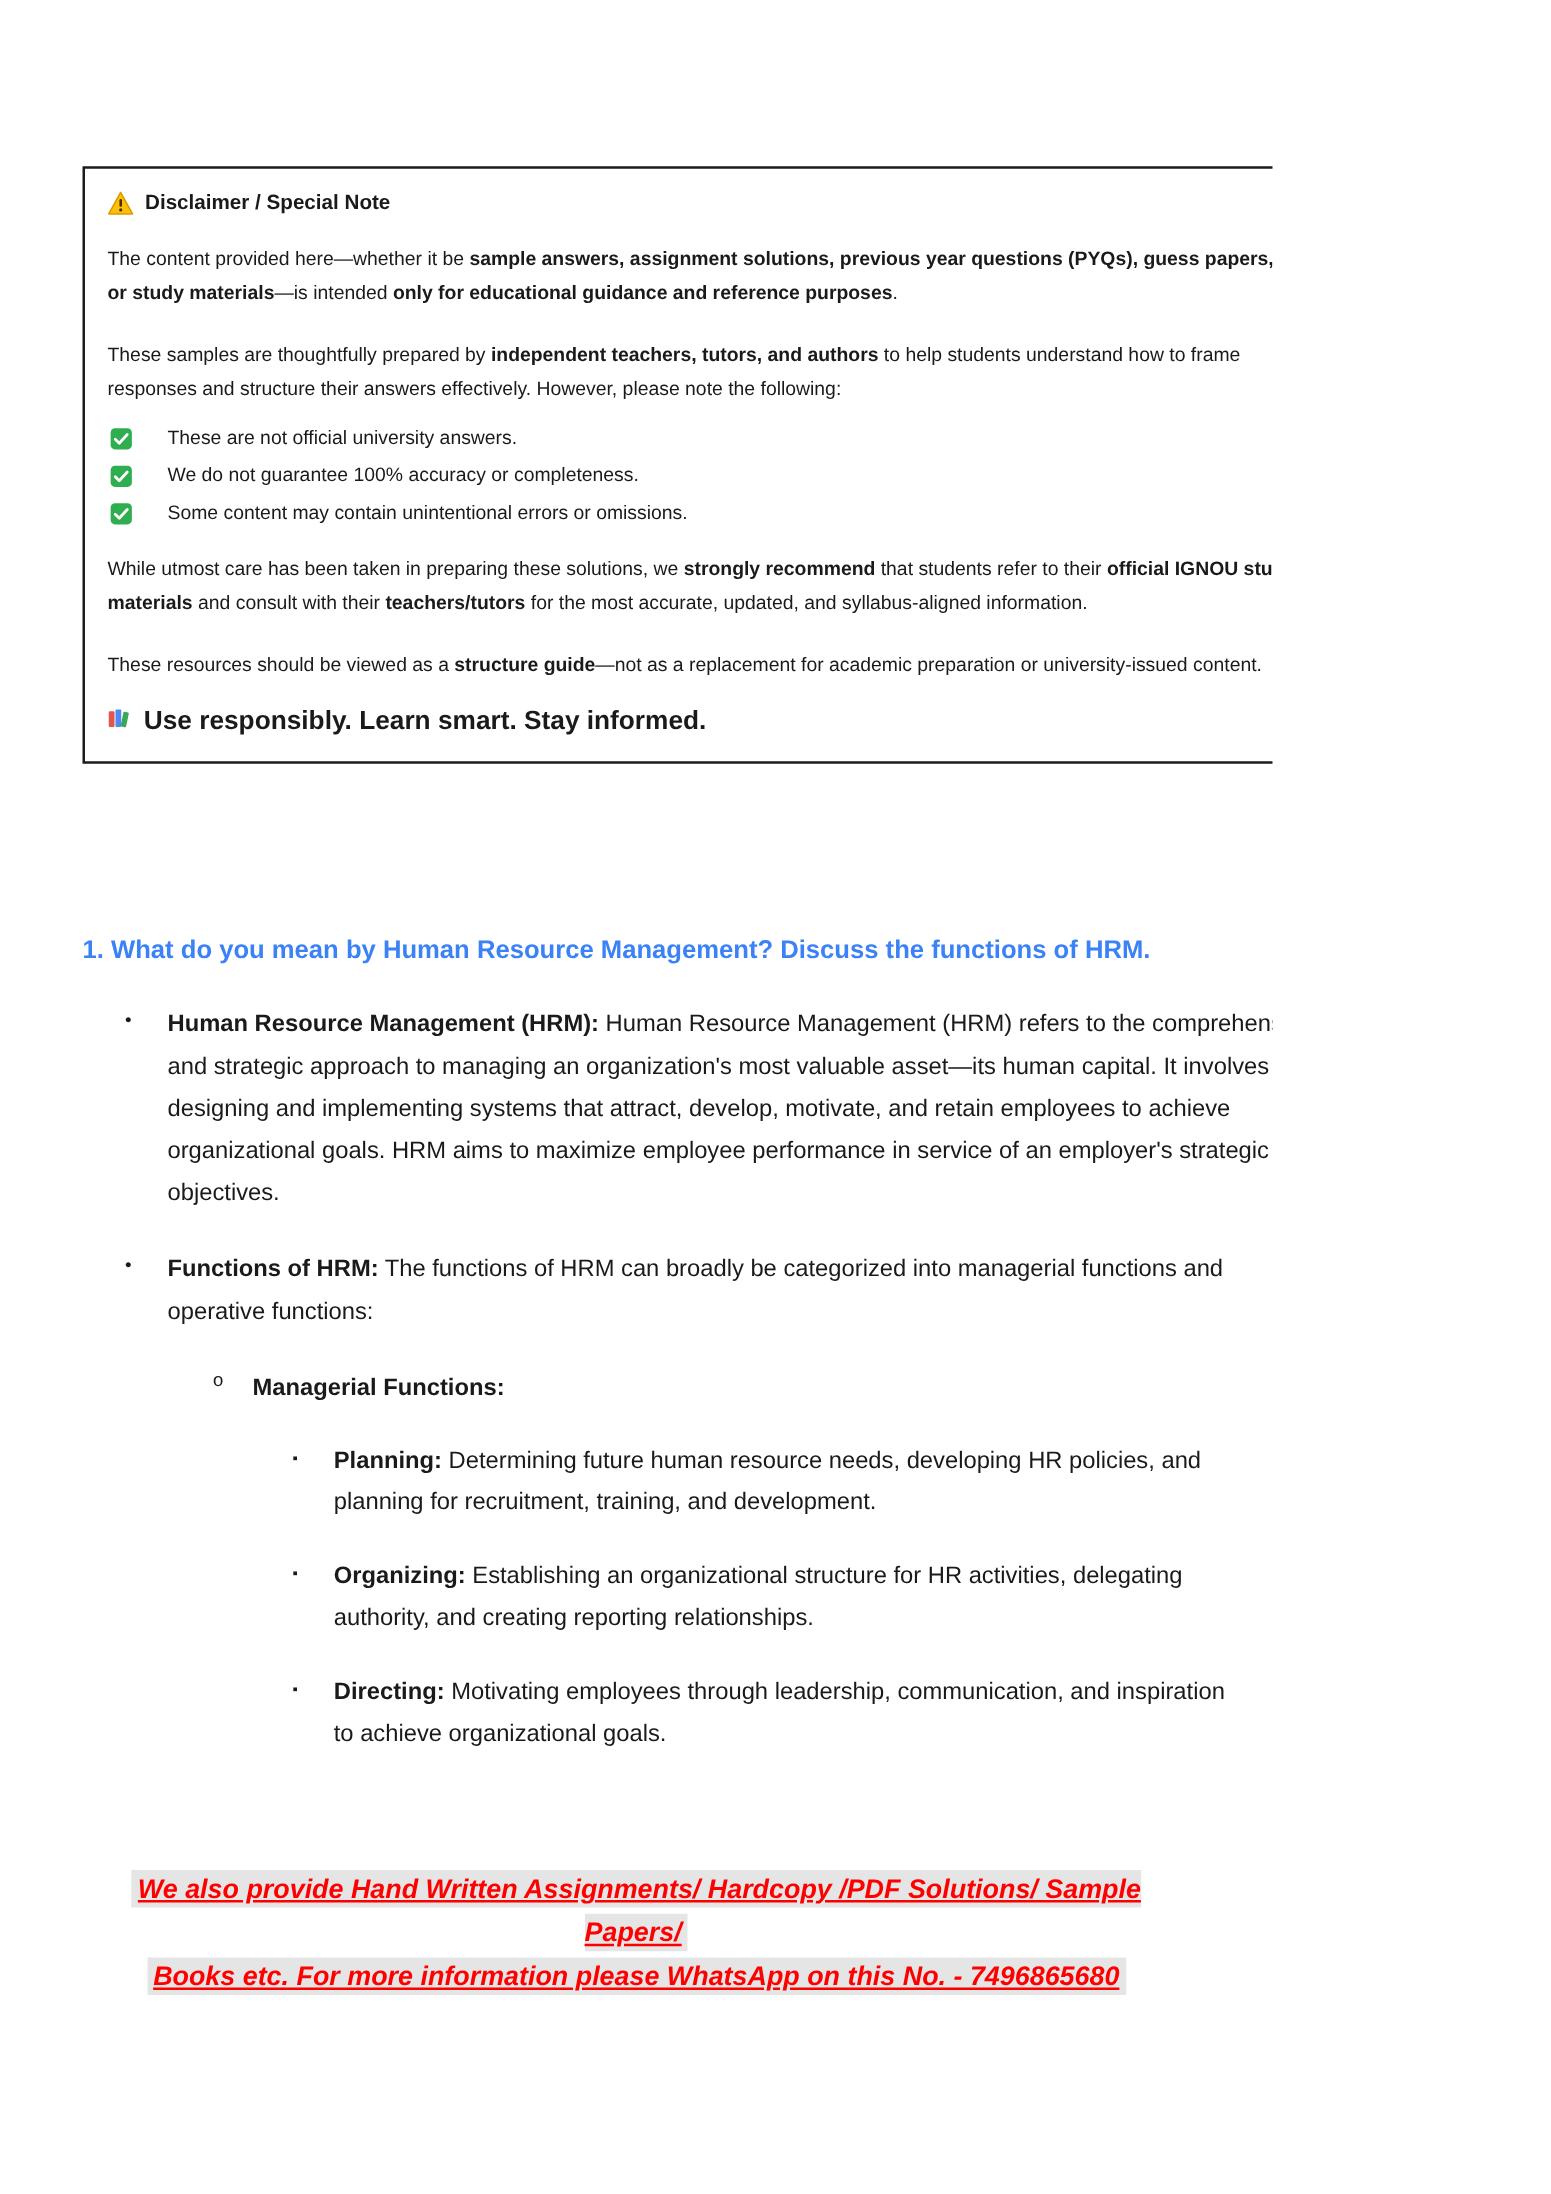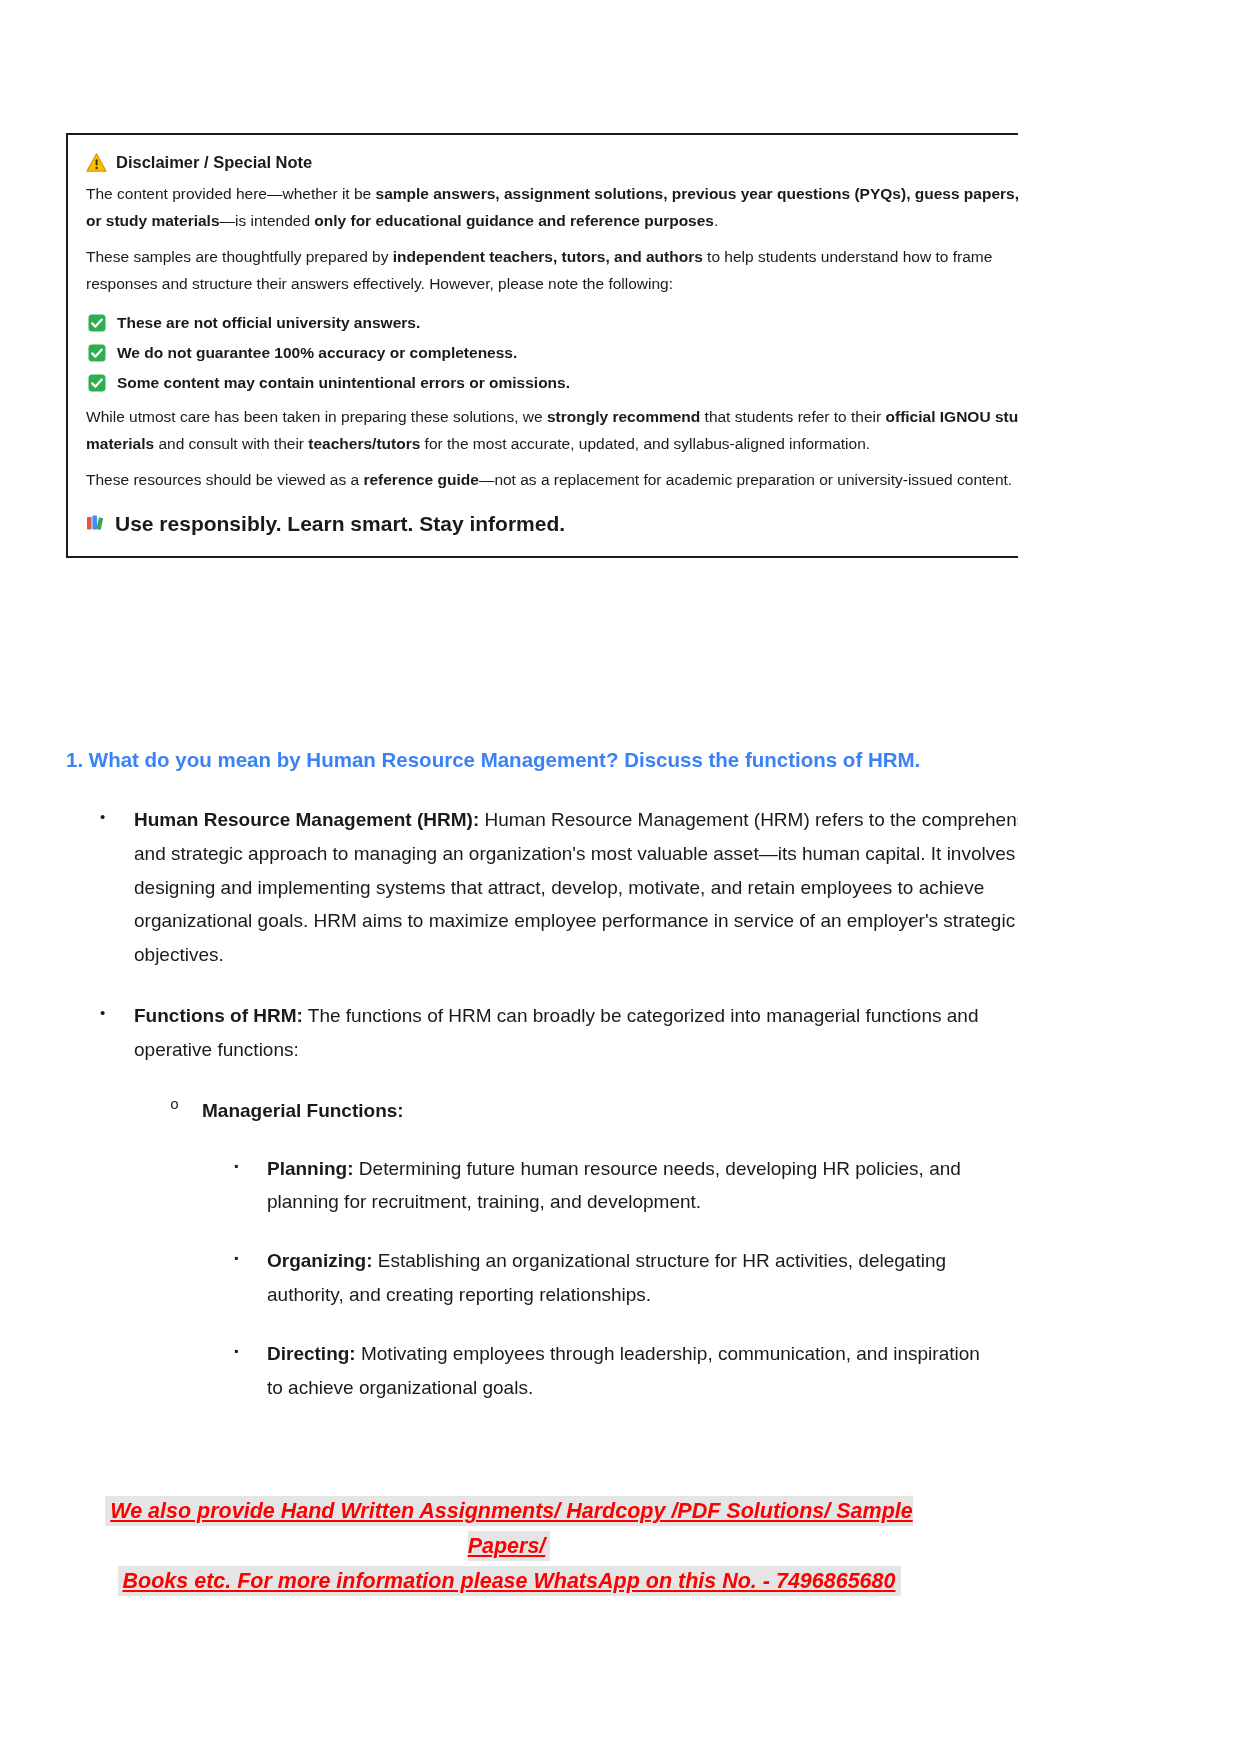--- a/index.html
+++ b/index.html
@@ -23,26 +23,26 @@
   }
   .disc-title-row {
     display: flex; align-items: center; gap: 9px;
     font-weight: bold; font-size: 16.5px;
     margin: 4px 0 4px 0;
   }
   .disc-title-row svg { display: block; }
   .disc-p {
     font-size: 15.5px;
     line-height: 1.74;
-    margin-top: 9px;
+    margin-top: 23px;
   }
   .check-list { margin: 16px 0 2px 2px; }
   .check-row {
-    display: flex; align-items: center; gap: 11px;
-    font-weight: bold; font-size: 15.5px;
+    display: flex; align-items: center; gap: 28px;
+    font-weight: normal; font-size: 15.5px;
     margin-bottom: 12px;
   }
   .check-row svg { display: block; flex: 0 0 auto; }
   .disc-footer-row {
     display: flex; align-items: center; gap: 10px;
     font-weight: bold; font-size: 21px;
     margin-top: 18px;
   }
 
   
@@ -129,21 +129,21 @@
           <svg width="18" height="18" viewBox="0 0 18 18">
             <rect x="0.5" y="0.5" width="17" height="17" rx="3.5" fill="#2eae4e"></rect>
             <path d="M4.2 9.4 L7.4 12.6 L13.8 5.6" fill="none" stroke="#ffffff" stroke-width="2.2" stroke-linecap="round" stroke-linejoin="round"></path>
           </svg>
         </span>
         <span>Some content may contain unintentional errors or omissions.</span>
       </div>
     </div>
 
     <p class="disc-p"><span>While utmost care has been taken in preparing these solutions, we </span><span style="font-weight: bold;">strongly recommend</span><span> that students refer to their </span><span style="font-weight: bold;">official IGNOU study materials</span><span> and consult with their </span><span style="font-weight: bold;">teachers/tutors</span><span> for the most accurate, updated, and syllabus-aligned information.</span></p>
-    <p class="disc-p"><span>These resources should be viewed as a </span><span style="font-weight: bold;">reference guide</span><span>—not as a replacement for academic preparation or university-issued content.</span></p>
+    <p class="disc-p"><span>These resources should be viewed as a </span><span style="font-weight: bold;">structure guide</span><span>—not as a replacement for academic preparation or university-issued content.</span></p>
 
     <div class="disc-footer-row">
       <span>
         <svg width="19" height="18" viewBox="0 0 19 18">
           <rect x="1" y="4" width="4.6" height="12.5" rx="0.8" fill="#e2574c"></rect>
           <rect x="6.4" y="2.5" width="4.6" height="14" rx="0.8" fill="#4c8bf5"></rect>
           <rect x="11.6" y="4.6" width="4.4" height="12" rx="0.8" fill="#3aa757" transform="rotate(12 13.8 10.6)"></rect>
         </svg>
       </span>
       <span>Use responsibly. Learn smart. Stay informed.</span>

